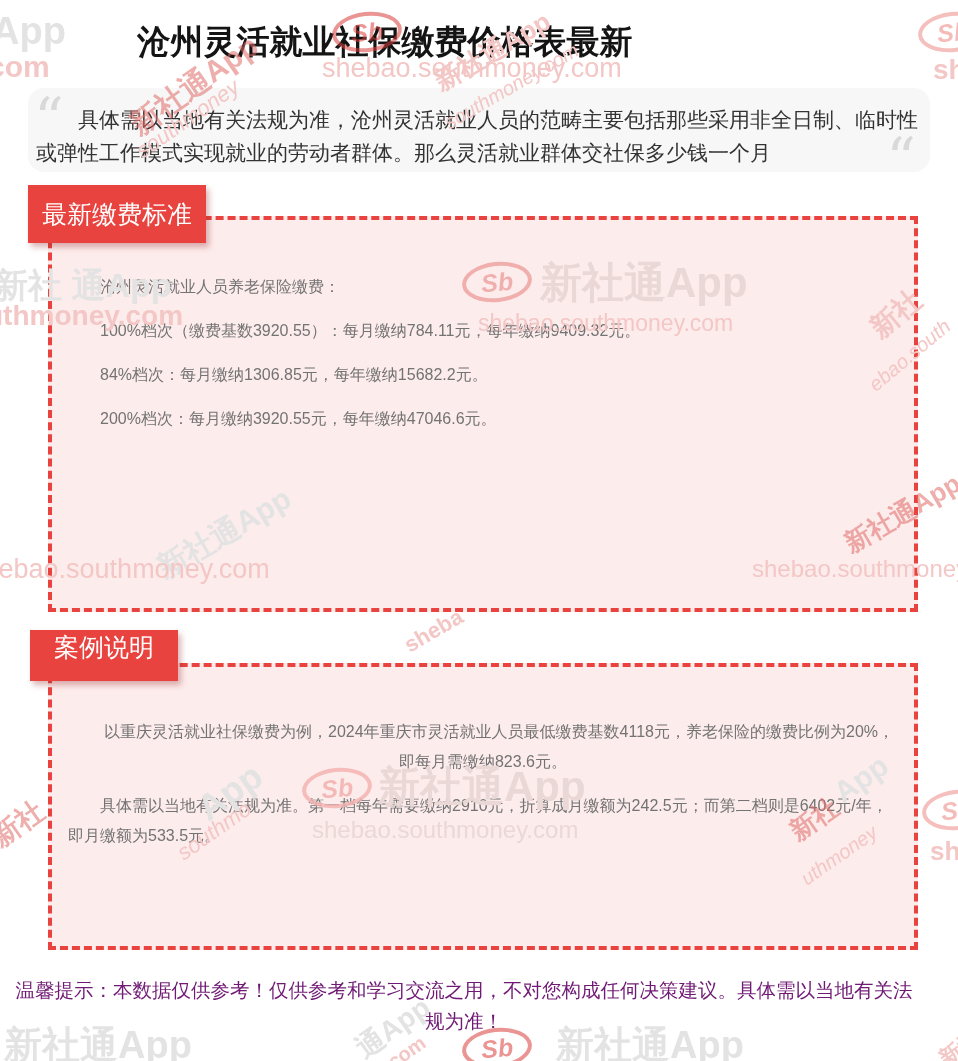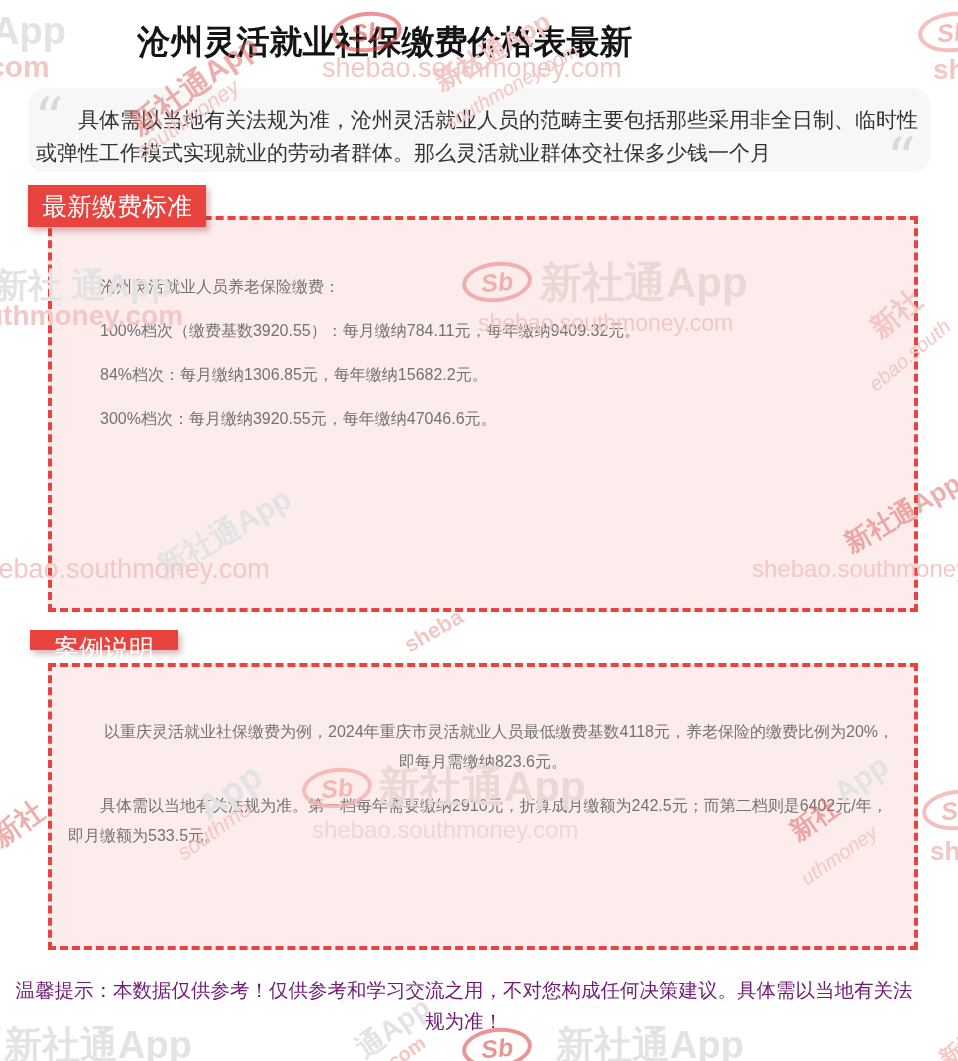--- a/index.html
+++ b/index.html
@@ -12,23 +12,23 @@
 
   .intro{position:absolute;left:28px;top:88px;width:902px;height:84px;background:#f7f7f7;
          border-radius:16px;z-index:2;}
   .intro-text{margin:0;padding:15px 12px 0 8px;font-size:21px;line-height:33px;color:#333333;
               text-indent:2em;}
   .q{position:absolute;font-size:58px;line-height:1;color:#d9d9d9;font-family:"DejaVu Serif",serif;}
   .q-open{left:6px;top:2px;}
   .q-close{right:14px;bottom:-16px;}
 
   .sec-label{position:absolute;background:#e8433e;color:#ffffff;font-size:25px;line-height:34px;
-             height:34px;padding:4px 14px;z-index:3;box-shadow:3px 4px 6px rgba(150,40,40,0.35);}
+             height:34px;padding:12px 14px;z-index:3;box-shadow:3px 4px 6px rgba(150,40,40,0.35);}
   .sec-label-1{left:28px;top:185px;}
-  .sec-label-2{left:30px;top:630px;height:20px;line-height:36px;padding:0 24px;}
+  .sec-label-2{left:30px;top:630px;height:51px;line-height:36px;padding:0 24px;font-family:Liberation Serif, serif;}
 
   .box{position:absolute;left:48px;width:862px;background:#fdecec;border:4px dashed #e8433e;z-index:2;}
   .box-1{top:216px;height:388px;}
   .box-2{top:663px;height:279px;}
   .box p{margin:0 0 14px;padding:0 16px;font-size:16px;line-height:30px;color:#737373;text-indent:2em;}
   .box-1 .pad-top{padding-top:52px;}
   .box-2 .pad-top{padding-top:50px;text-align:center;}
 
   .footer{position:absolute;left:0;top:975px;width:898px;padding:0 15px;margin:0;text-align:center;
           font-size:19.5px;line-height:31px;color:#701a75;z-index:2;}
@@ -118,21 +118,21 @@
     <span class="q q-open">“</span>
     <p class="intro-text">具体需以当地有关法规为准，沧州灵活就业人员的范畴主要包括那些采用非全日制、临时性或弹性工作模式实现就业的劳动者群体。那么灵活就业群体交社保多少钱一个月</p>
     <span class="q q-close">“</span>
   </div>
 
   <div class="sec-label sec-label-1">最新缴费标准</div>
   <div class="box box-1">
     <p class="pad-top">沧州灵活就业人员养老保险缴费：</p>
     <p>100%档次（缴费基数3920.55）：每月缴纳784.11元，每年缴纳9409.32元。</p>
     <p>84%档次：每月缴纳1306.85元，每年缴纳15682.2元。</p>
-    <p>300%档次：每月缴纳3920.55元，每年缴纳47046.6元。</p>
+    <p>200%档次：每月缴纳3920.55元，每年缴纳47046.6元。</p>
   </div>
 
   <div class="sec-label sec-label-2">案例说明</div>
   <div class="box box-2">
     <p class="pad-top">以重庆灵活就业社保缴费为例，2024年重庆市灵活就业人员最低缴费基数4118元，养老保险的缴费比例为20%，即每月需缴纳823.6元。</p>
     <p>具体需以当地有关法规为准。第一档每年需要缴纳2910元，折算成月缴额为242.5元；而第二档则是6402元/年，即月缴额为533.5元。</p>
   </div>
 
   <p class="footer">温馨提示：本数据仅供参考！仅供参考和学习交流之用，不对您构成任何决策建议。具体需以当地有关法规为准！</p>
 

